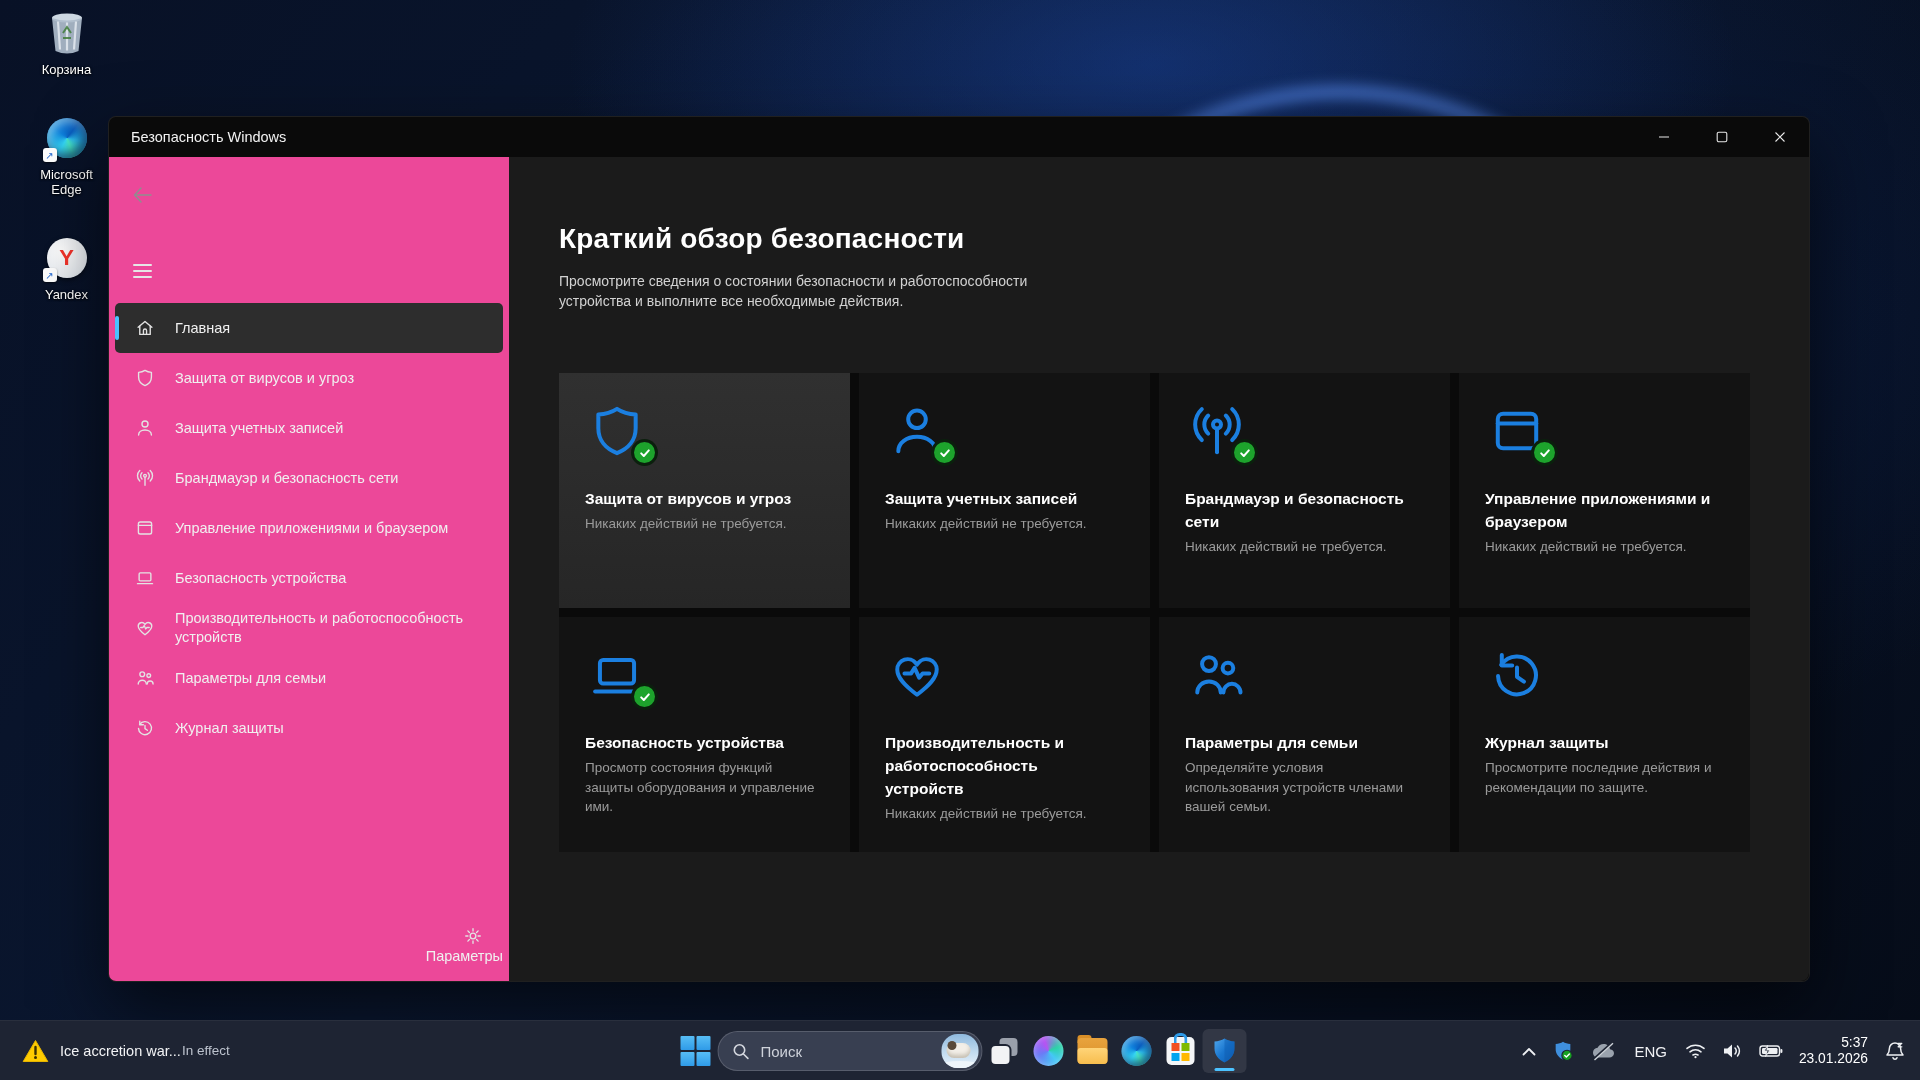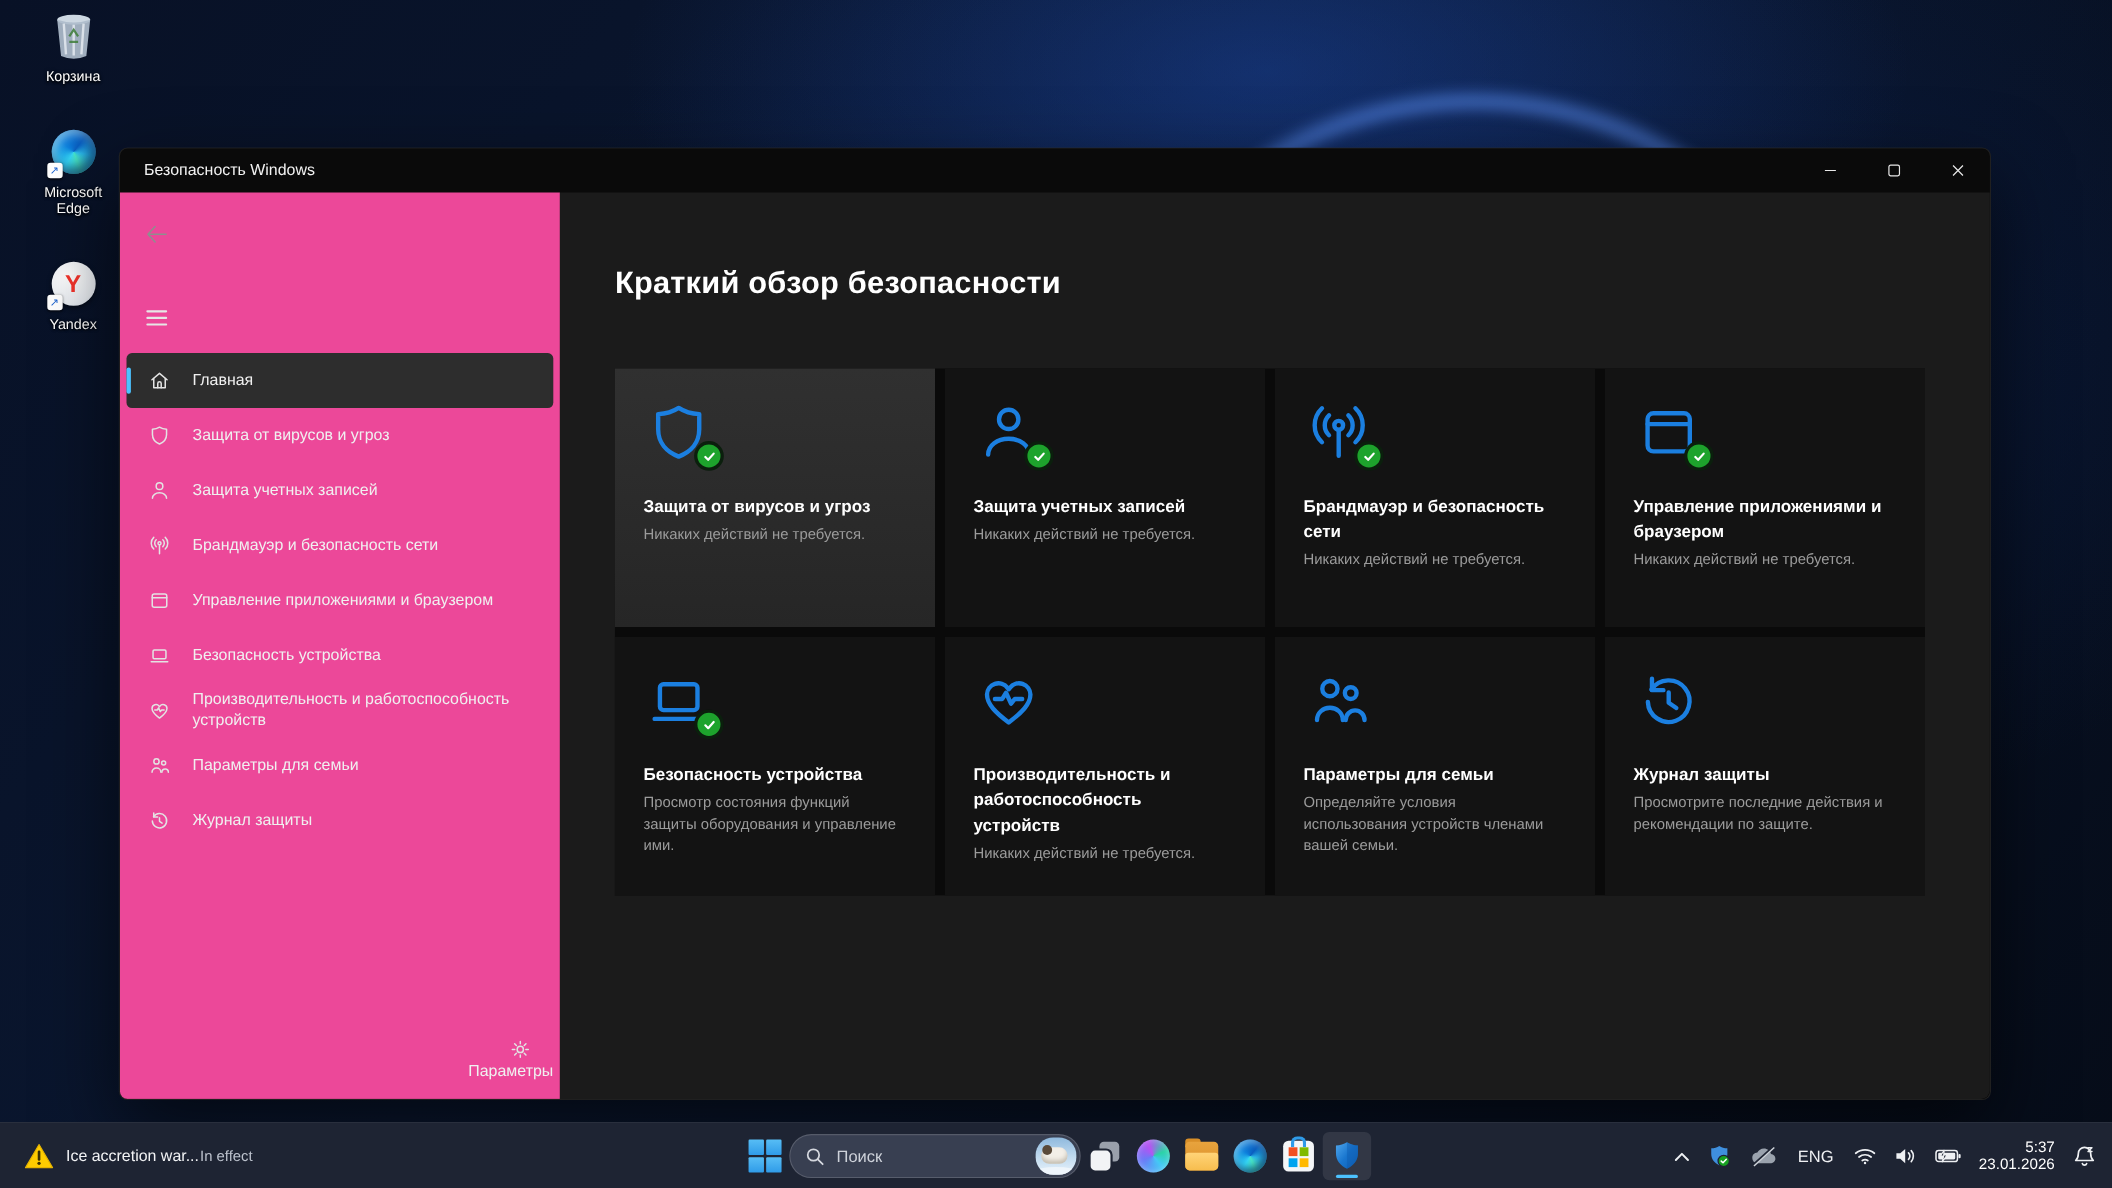--- a/index.html
+++ b/index.html
@@ -29,21 +29,21 @@
     background:conic-gradient(from 210deg, #35d6f5, #0d7fdc 28%, #0a5ec0 52%, #2bb8e8 70%, #49e6c3 86%, #35d6f5);
     box-shadow:inset -4px -5px 10px rgba(3,30,80,.65), inset 3px 4px 8px rgba(220,255,255,.5);
   }
   .yandex-orb { width:40px; height:40px; border-radius:50%; background:radial-gradient(circle at 38% 32%, #ffffff, #e9edf2 70%, #cfd6df);
     display:flex; align-items:center; justify-content:center; font-weight:bold; font-size:22px; color:#f5332b;
     box-shadow:0 2px 5px rgba(0,0,0,.5); }
   .shortcut-badge { position:absolute; left:-1px; bottom:-1px; width:14px; height:14px; background:#fff; border-radius:3px;
     display:flex; align-items:center; justify-content:center; font-size:10px; color:#1d64d0; box-shadow:0 1px 2px rgba(0,0,0,.5); }
 
   
-  .win { position:absolute; left:108px; top:134px; width:1702px; height:866px; background:#0a0a0a; border-radius:8px;
+  .win { position:absolute; left:108px; top:116px; width:1702px; height:866px; background:#0a0a0a; border-radius:8px;
     border:1px solid rgba(255,255,255,.09); box-shadow:0 28px 70px rgba(0,0,0,.6); overflow:hidden; }
   .titlebar { position:absolute; left:0; top:0; right:0; height:40px; display:flex; align-items:center; }
   .titlebar .t-text { margin-left:22px; font-size:14.5px; color:#f2f2f2; }
   .win-controls { position:absolute; right:0; top:0; height:40px; display:flex; }
   .wc-btn { width:58px; height:40px; display:flex; align-items:center; justify-content:center; color:#e8e8e8; }
   .wc-btn svg { display:block; }
 
   .sidebar { position:absolute; left:0; top:40px; bottom:0; width:400px; background:#ec4899; }
   .back-btn { position:absolute; left:24px; top:26px; width:28px; height:24px; display:flex; align-items:center; color:#8e8e8e; }
   .burger { position:absolute; left:24px; top:102px; width:28px; height:24px; display:flex; flex-direction:column; justify-content:center; gap:4.5px; }
@@ -298,20 +298,21 @@
           <path d="M12 4.1v2.4M12 17.5v2.4M4.1 12h2.4M17.5 12h2.4M6.4 6.4l1.7 1.7M15.9 15.9l1.7 1.7M17.6 6.4l-1.7 1.7M8.1 15.9l-1.7 1.7"></path>
         </svg>
       </span>
       <span class="nav-label">Параметры</span>
     </div>
   </div>
 
   <div class="content">
     <div class="main-pad">
       <div class="h1">Краткий обзор безопасности</div>
+      <div class="desc">Просмотрите сведения о состоянии безопасности и работоспособности устройства и выполните все необходимые действия.</div>
       <div class="grid" id="card-grid">
           <div class="card hover">
             <div class="card-icon">
               <svg class="main" viewBox="0 0 24 24" fill="none" stroke="currentColor" stroke-width="1.5" stroke-linecap="round" stroke-linejoin="round">
                 <path d="M12 3.7c2 1.3 4.4 2 7 2.1V11c0 4.5-2.8 7.7-7 9.3-4.2-1.6-7-4.8-7-9.3V5.8c2.6-.1 5-.8 7-2.1Z"></path>
               </svg>
               <div class="badge">
                 <svg viewBox="0 0 14 14">
                   <path d="M3.2 7.4 5.8 10 10.8 4.4" stroke="#fff" stroke-width="2" fill="none" stroke-linecap="round" stroke-linejoin="round"></path>
                 </svg>

